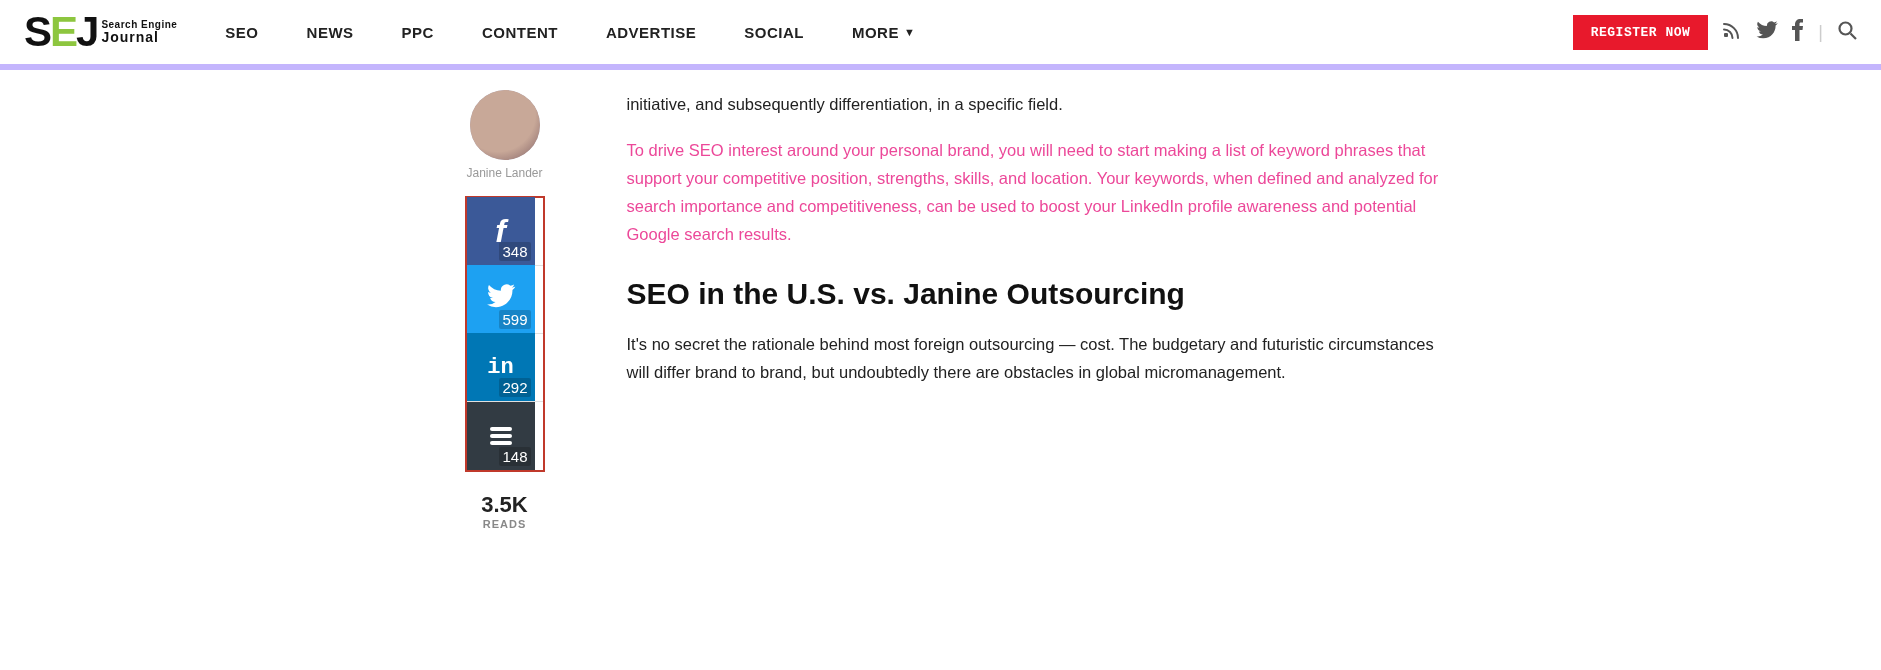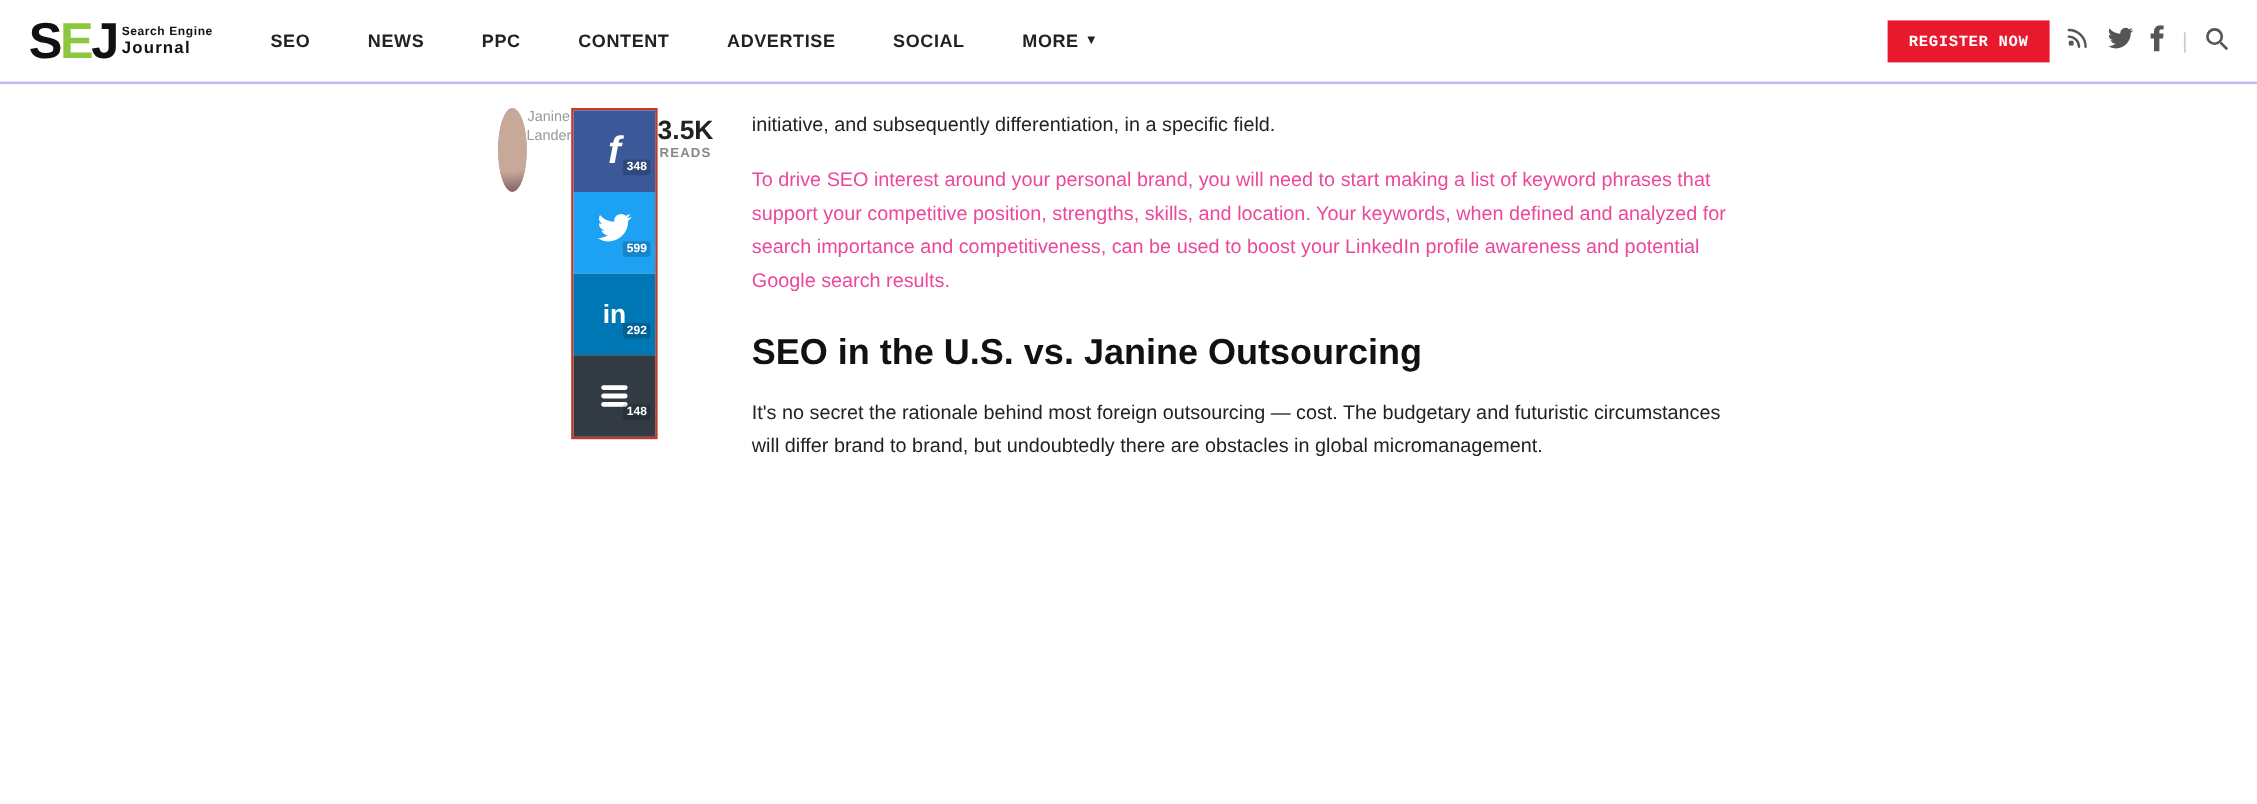--- a/index.html
+++ b/index.html
@@ -4,21 +4,21 @@
   <style>
     * { margin: 0; padding: 0; box-sizing: border-box; }
     body { font-family: 'Arial', sans-serif; background: #fff; color: #222; }
 
     
     .nav-bar {
       display: flex;
       align-items: center;
       padding: 0 24px;
       height: 70px;
-      border-bottom: 2px solid #c4b5fd;
+      border-bottom: 6px solid #c4b5fd;
       background: #fff;
       position: relative;
     }
     .logo-area {
       display: flex;
       align-items: center;
       margin-right: 32px;
     }
     .logo-sej {
       font-size: 42px;
@@ -101,22 +101,22 @@
     .page-content {
       display: flex;
       max-width: 1100px;
       margin: 0 auto;
       padding: 20px 24px 0 24px;
     }
     .sidebar-col {
       width: 180px;
       min-width: 180px;
       display: flex;
-      flex-direction: row;
-      align-items: flex-start;
+      flex-direction: column;
+      align-items: center;
       padding-top: 0;
     }
     .author-avatar {
       width: 70px;
       height: 70px;
       border-radius: 50%;
       background: #b0a0a8;
       margin-bottom: 6px;
       overflow: hidden;
       display: flex;
@@ -173,24 +173,24 @@
       font-size: 32px;
       font-weight: 900;
       font-style: italic;
     }
     .twitter-bird {
       color: #fff;
       font-size: 26px;
     }
     .social-count {
       position: absolute;
-      bottom: 14px;
+      bottom: 4px;
       right: 4px;
-      font-size: 10px;
-      font-weight: 700;
+      font-size: 15px;
+      font-weight: 400;
       color: #fff;
       background: rgba(0,0,0,0.18);
       padding: 1px 3px;
       border-radius: 2px;
     }
     .buffer-icon {
       display: flex;
       flex-direction: column;
       gap: 3px;
       align-items: center;
@@ -330,21 +330,21 @@
             <svg width="30" height="24" viewBox="0 0 22 18" fill="#fff">
                 <path d="M21.46 2.13a8.7 8.7 0 0 1-2.49.68A4.35 4.35 0 0 0 20.87.32a8.7 8.7 0 0 1-2.76 1.06A4.34 4.34 0 0 0 10.9 5.1 12.32 12.32 0 0 1 1.97.8a4.34 4.34 0 0 0 1.34 5.79 4.32 4.32 0 0 1-1.97-.54v.05a4.34 4.34 0 0 0 3.48 4.25 4.36 4.36 0 0 1-1.96.07 4.35 4.35 0 0 0 4.05 3.02A8.7 8.7 0 0 1 .54 15.4a12.3 12.3 0 0 0 6.67 1.96c8 0 12.38-6.63 12.38-12.38 0-.19 0-.38-.01-.56a8.84 8.84 0 0 0 2.17-2.29z"></path>
               </svg>
           </span>
           <span class="social-count">599</span>
         </div>
       </div>
 
       <div class="social-item">
         <div class="social-icon-bg li-bg">
-          <span style="color:#fff;font-size:22px;font-weight:900;font-family:Liberation Sans, sans-serif;">in</span>
+          <span style="color:#fff;font-size:22px;font-weight:900;font-family:Liberation Mono, monospace;">in</span>
           <span class="social-count">292</span>
         </div>
       </div>
 
       <div class="social-item">
         <div class="social-icon-bg buf-bg">
           <div class="buffer-icon">
             <div class="buffer-bar"></div>
             <div class="buffer-bar"></div>
             <div class="buffer-bar"></div>

